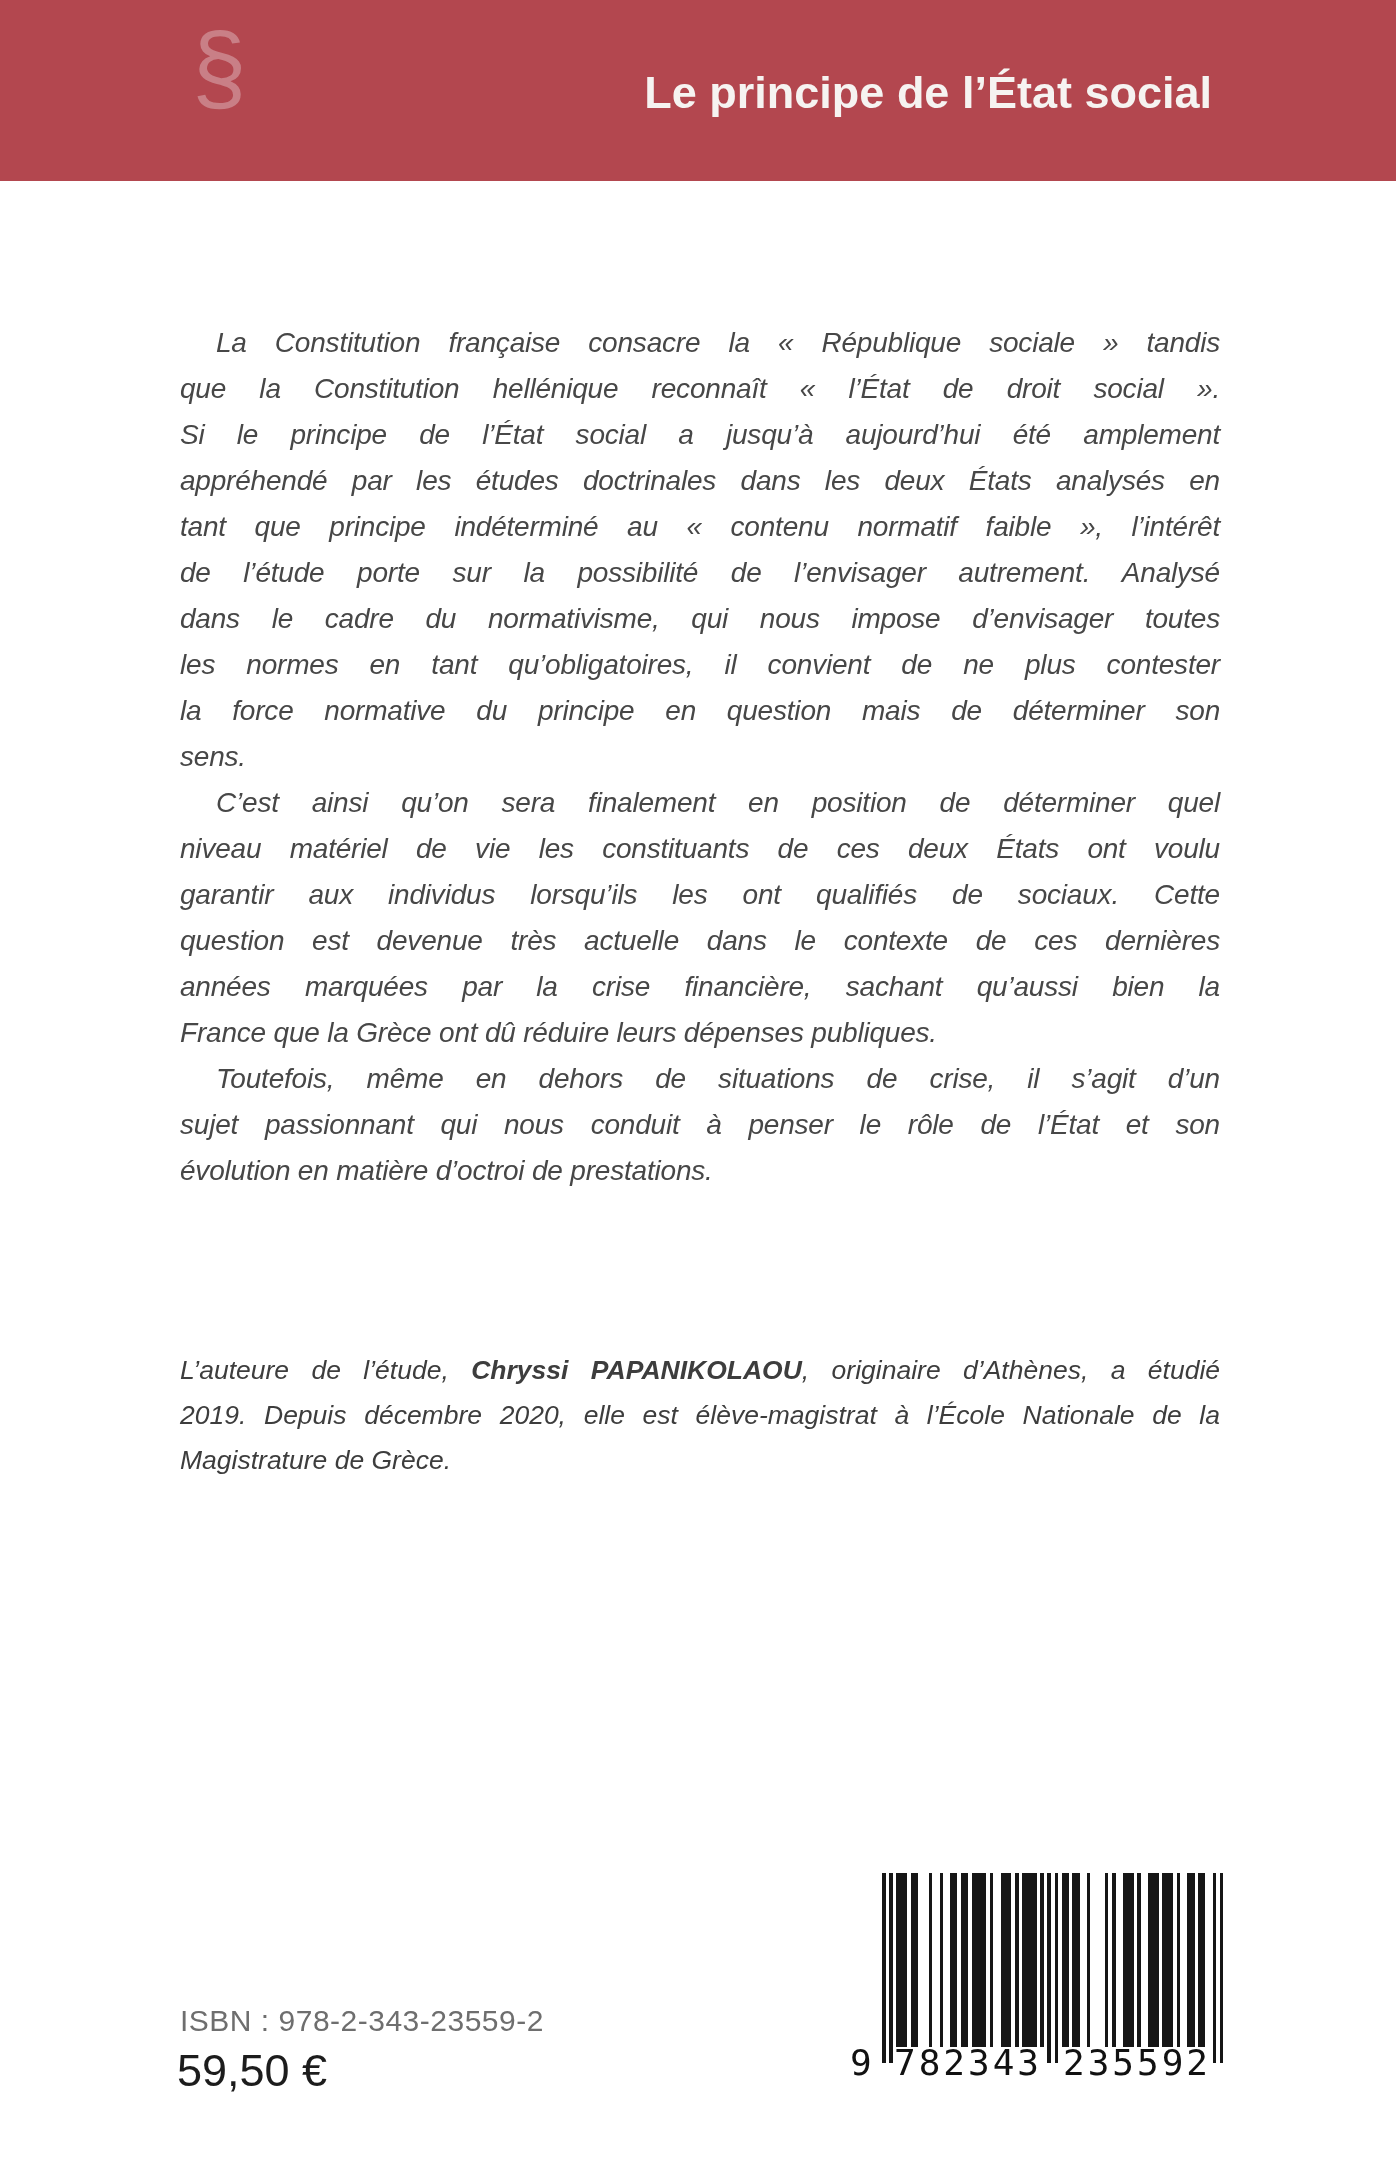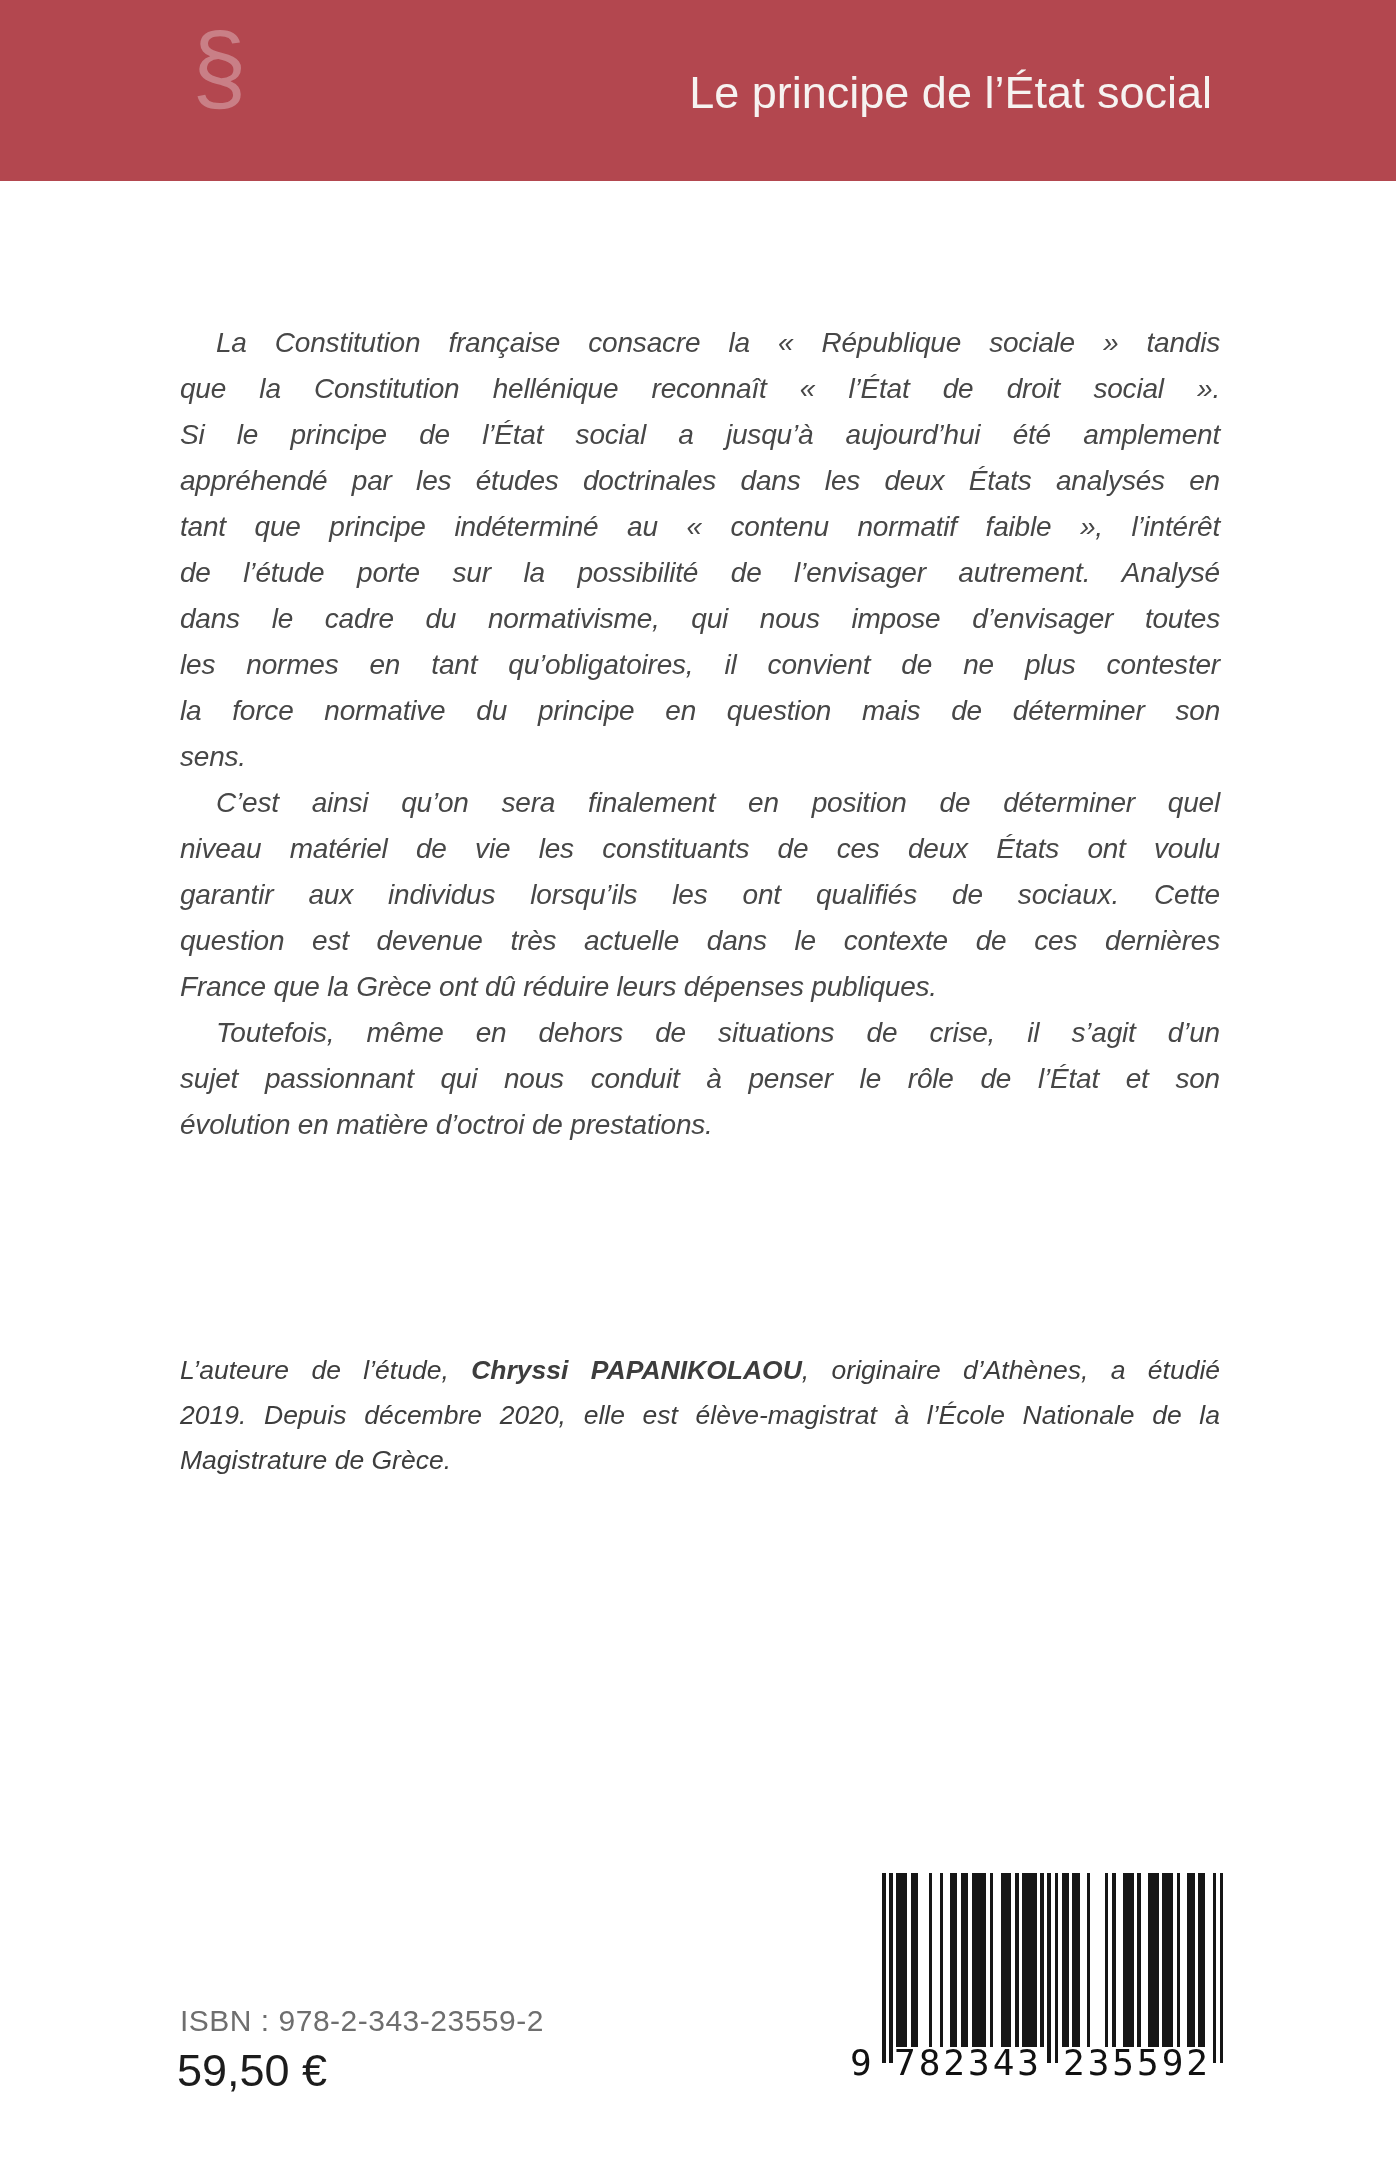--- a/index.html
+++ b/index.html
@@ -14,21 +14,21 @@
     position:absolute; top:0; left:0; width:1396px; height:181px;
     background:#b3474f;
   }
   .section-symbol {
     position:absolute; left:192px; top:18px;
     font-size:98px; line-height:1; font-weight:300;
     color:#c97f86;
   }
   .band-title {
     position:absolute; top:70px; right:184px;
-    font-size:45px; line-height:1; font-weight:400;
+    font-size:45px; line-height:1; font-weight:700;
     color:#f6f3f1; letter-spacing:0px; white-space:nowrap;
   }
 
   
   .body-text {
     position:absolute; left:180px; top:320px; width:1040px;
     font-size:28px; line-height:46px; letter-spacing:-0.2px;
     color:#474747; font-weight:300;
   }
   .line { text-align:justify; text-align-last:justify; white-space:normal;font-style:italic; }
@@ -88,20 +88,21 @@
     <div class="line">de l’étude porte sur la possibilité de l’envisager autrement. Analysé</div>
     <div class="line">dans le cadre du normativisme, qui nous impose d’envisager toutes</div>
     <div class="line">les normes en tant qu’obligatoires, il convient de ne plus contester</div>
     <div class="line">la force normative du principe en question mais de déterminer son</div>
     <div class="line pend">sens.</div>
 
     <div class="line ind">C’est ainsi qu’on sera finalement en position de déterminer quel</div>
     <div class="line">niveau matériel de vie les constituants de ces deux États ont voulu</div>
     <div class="line">garantir aux individus lorsqu’ils les ont qualifiés de sociaux. Cette</div>
     <div class="line">question est devenue très actuelle dans le contexte de ces dernières</div>
+    <div class="line">années marquées par la crise financière, sachant qu’aussi bien la</div>
     <div class="line pend">France que la Grèce ont dû réduire leurs dépenses publiques.</div>
 
     <div class="line ind">Toutefois, même en dehors de situations de crise, il s’agit d’un</div>
     <div class="line">sujet passionnant qui nous conduit à penser le rôle de l’État et son</div>
     <div class="line pend">évolution en matière d’octroi de prestations.</div>
   </div>
 
   <div class="bio">
     <div class="line"><span>L’auteure de l’étude, </span><span class="bold">Chryssi PAPANIKOLAOU</span><span>, originaire d’Athènes, a étudié</span></div>
     <div class="line">2019. Depuis décembre 2020, elle est élève-magistrat à l’École Nationale de la</div>

